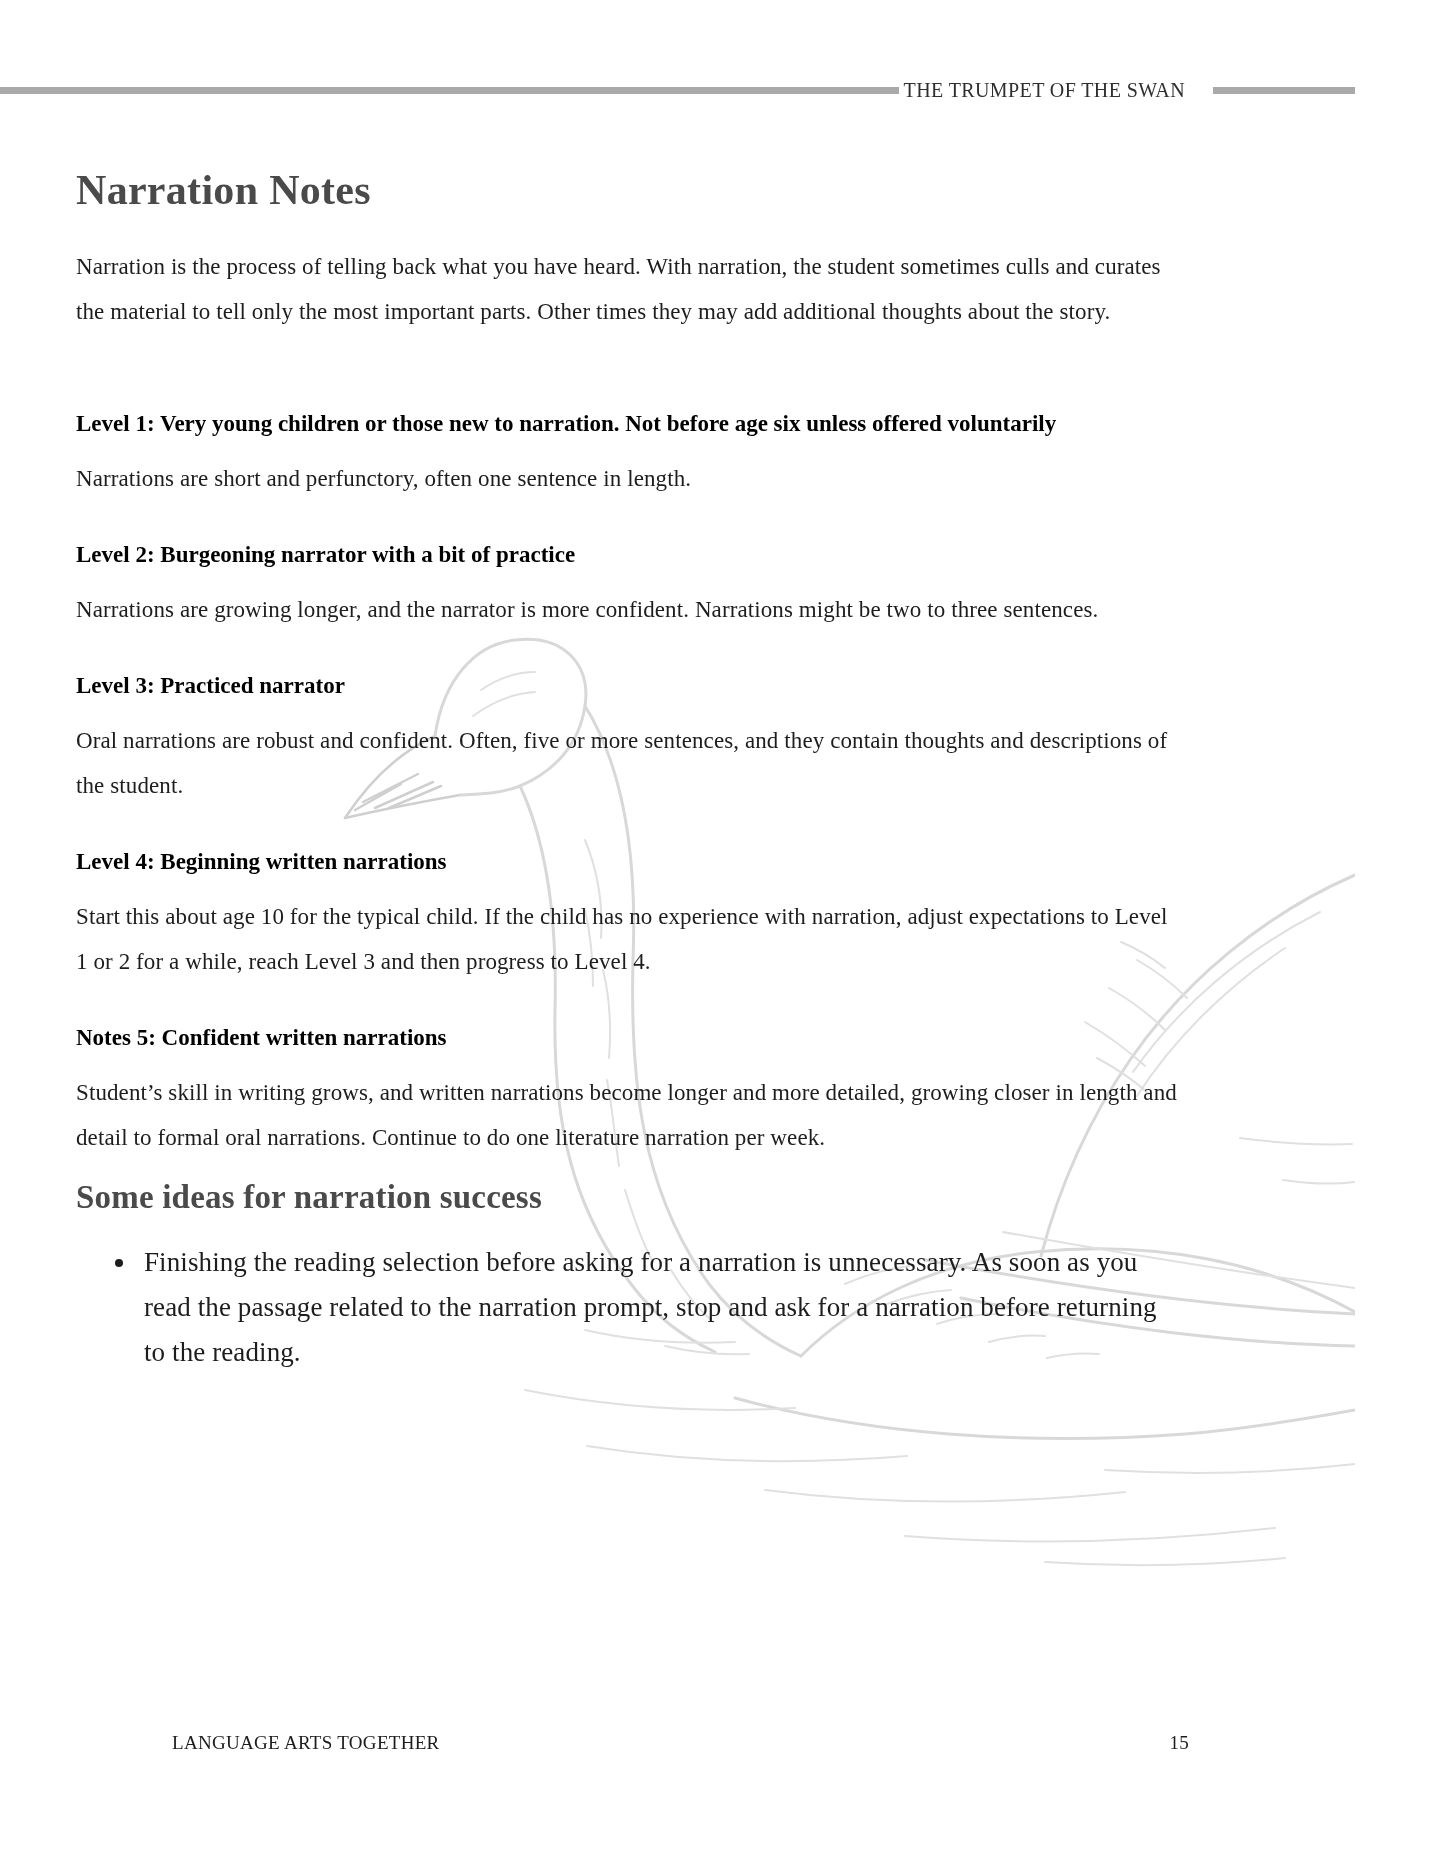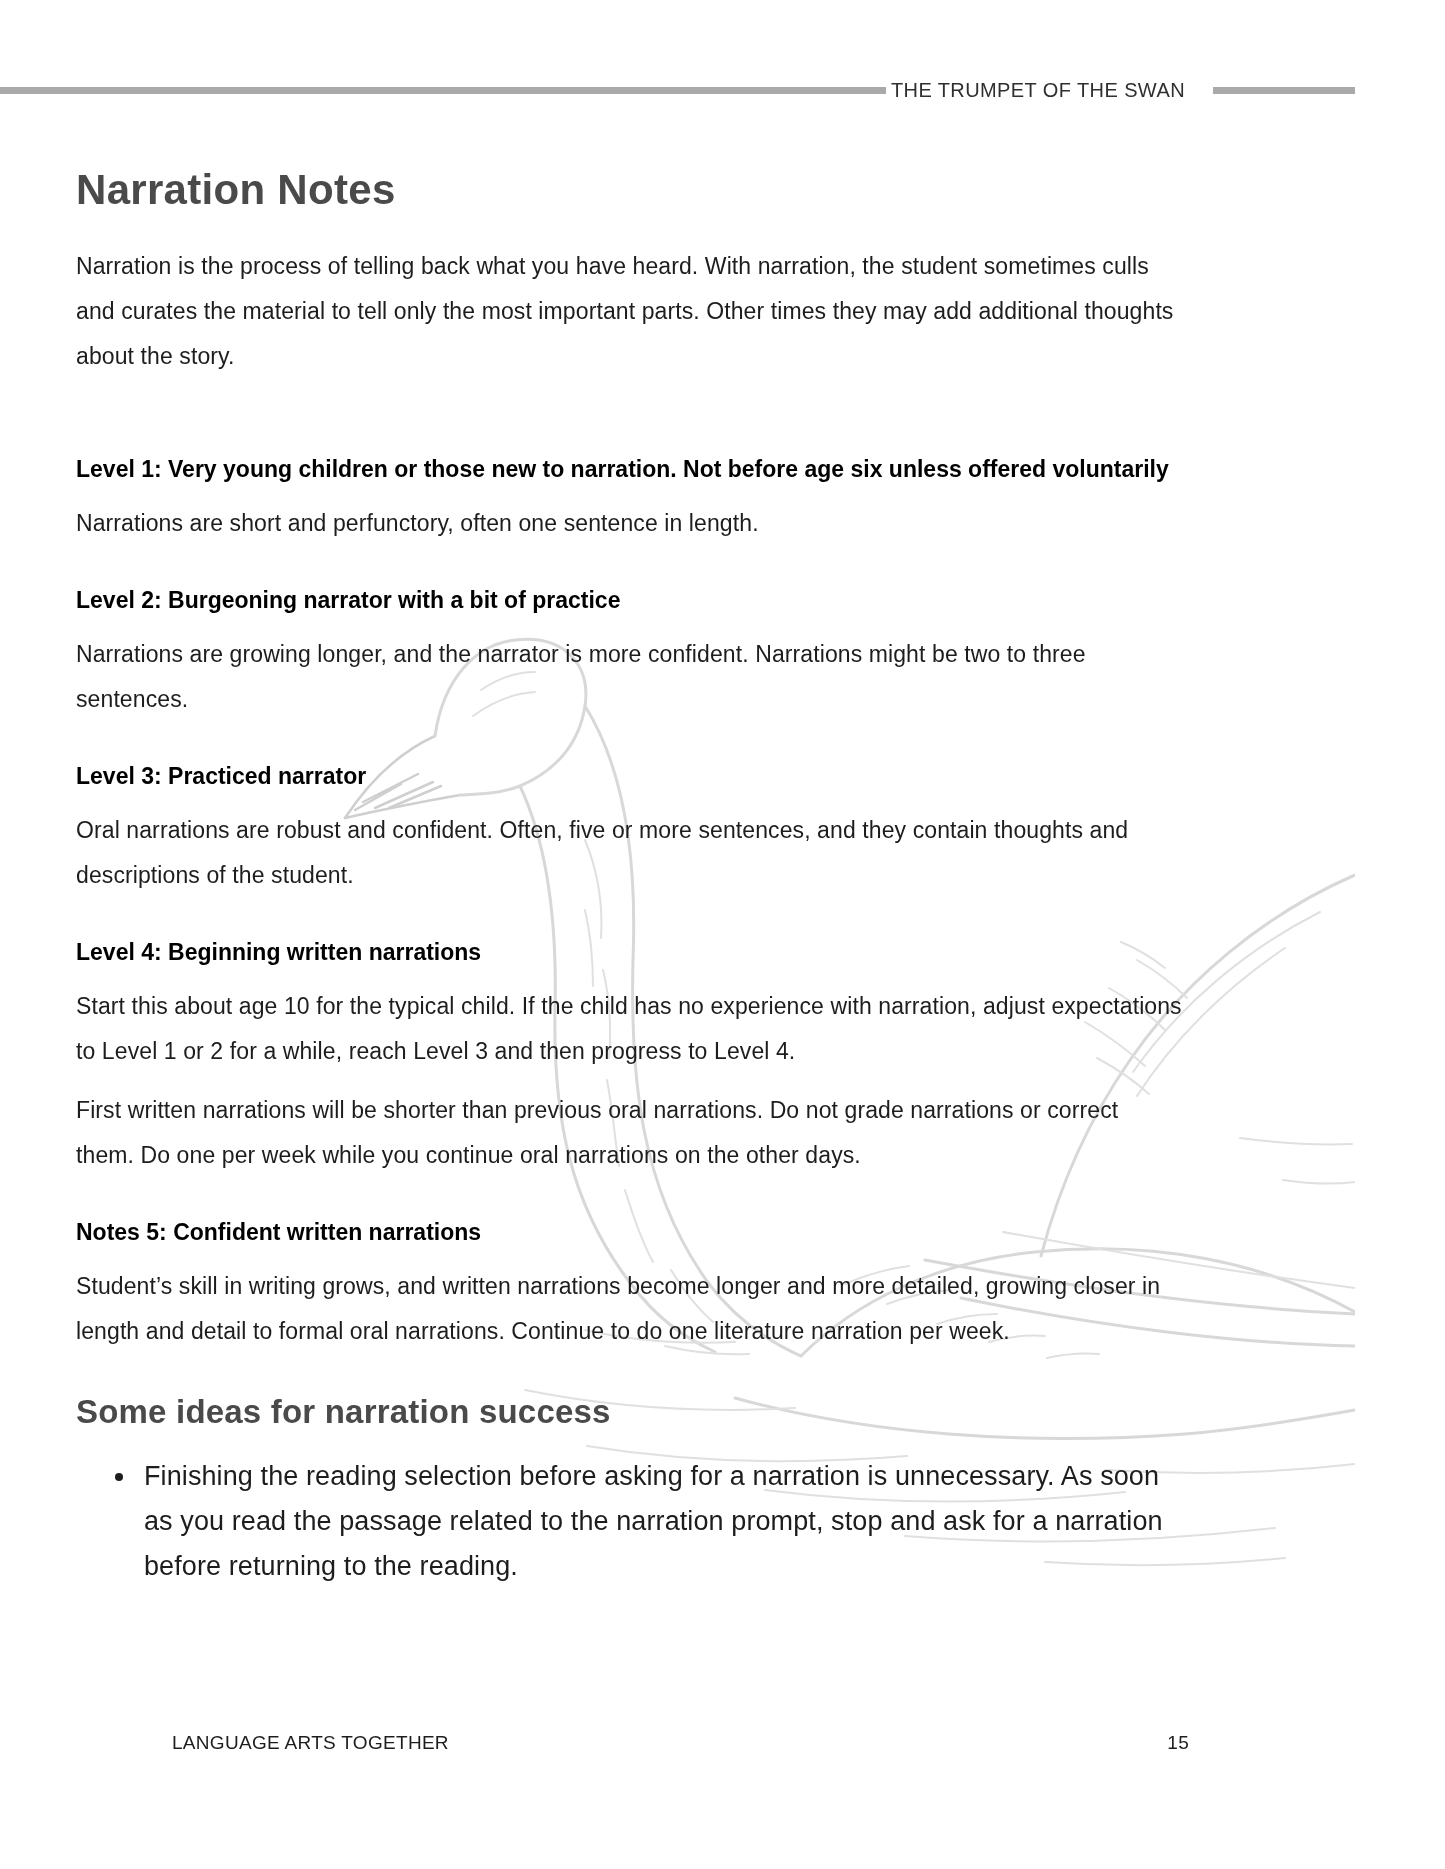--- a/index.html
+++ b/index.html
@@ -3,21 +3,21 @@
 <meta charset="utf-8">
 <style>
   * { box-sizing: border-box; }
   html, body { margin: 0; padding: 0; background: #ffffff; }
   .page {
     position: relative;
     width: 1355px;
     height: 1869px;
     background: #ffffff;
     overflow: hidden;
-    font-family: Liberation Sans, sans-serif;
+    font-family: Liberation Serif, serif;
     color: #1d1d1f;
   }
 
   
   .page-header {
     position: absolute;
     top: 80px; left: 0; right: 0;
     display: flex;
     align-items: center;
     z-index: 2;
@@ -75,21 +75,21 @@
     color: #000000;
     line-height: 40px;
     margin: 34px 0 12px 0;
   }
   .level-heading.first { margin-top: 70px; }
   .section-heading {
     font-size: 33px;
     font-weight: bold;
     color: #4a4a4a;
     letter-spacing: 0.2px;
-    margin: 38px 0 22px 0;
+    margin: 18px 0 22px 0;
     line-height: 1.2;
   }
   ul.ideas-list {
     margin: 0;
     padding-left: 62px;
     list-style: disc outside;
   }
   ul.ideas-list li {
     font-size: 27px;
     line-height: 45px;
@@ -171,21 +171,20 @@
     <p class="body-par">Narrations are short and perfunctory, often one sentence in length.</p>
 
     <h3 class="level-heading">Level 2: Burgeoning narrator with a bit of practice</h3>
     <p class="body-par">Narrations are growing longer, and the narrator is more confident. Narrations might be two to three sentences.</p>
 
     <h3 class="level-heading">Level 3: Practiced narrator</h3>
     <p class="body-par">Oral narrations are robust and confident. Often, five or more sentences, and they contain thoughts and descriptions of the student.</p>
 
     <h3 class="level-heading">Level 4: Beginning written narrations</h3>
     <p class="body-par">Start this about age 10 for the typical child. If the child has no experience with narration, adjust expectations to Level 1 or 2 for a while, reach Level 3 and then progress to Level 4.</p>
-    <p class="body-par">First written narrations will be shorter than previous oral narrations. Do not grade narrations or correct them. Do one per week while you continue oral narrations on the other days.</p>
 
     <h3 class="level-heading">Notes 5: Confident written narrations</h3>
     <p class="body-par">Student’s skill in writing grows, and written narrations become longer and more detailed, growing closer in length and detail to formal oral narrations. Continue to do one literature narration per week.</p>
 
     <h2 class="section-heading">Some ideas for narration success</h2>
     <ul class="ideas-list">
       <li>Finishing the reading selection before asking for a narration is unnecessary. As soon as you read the passage related to the narration prompt, stop and ask for a narration before returning to the reading.</li>
     </ul>
   </main>
 

